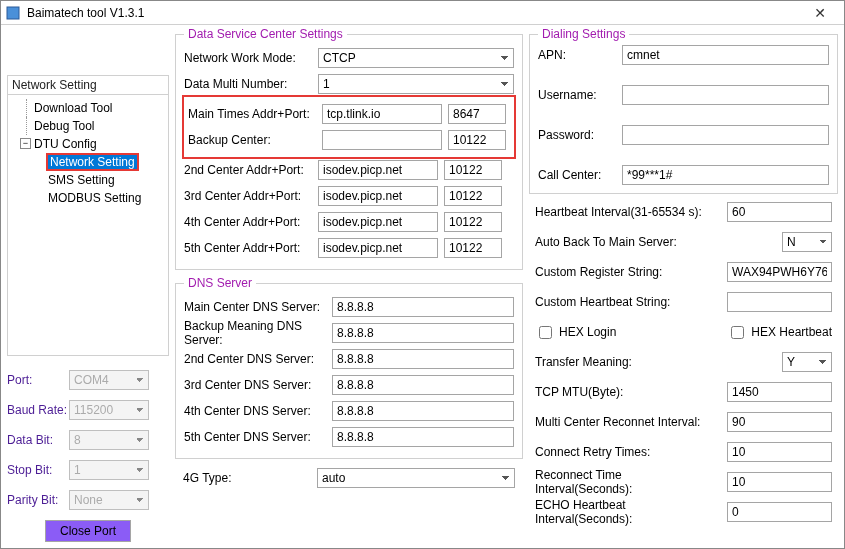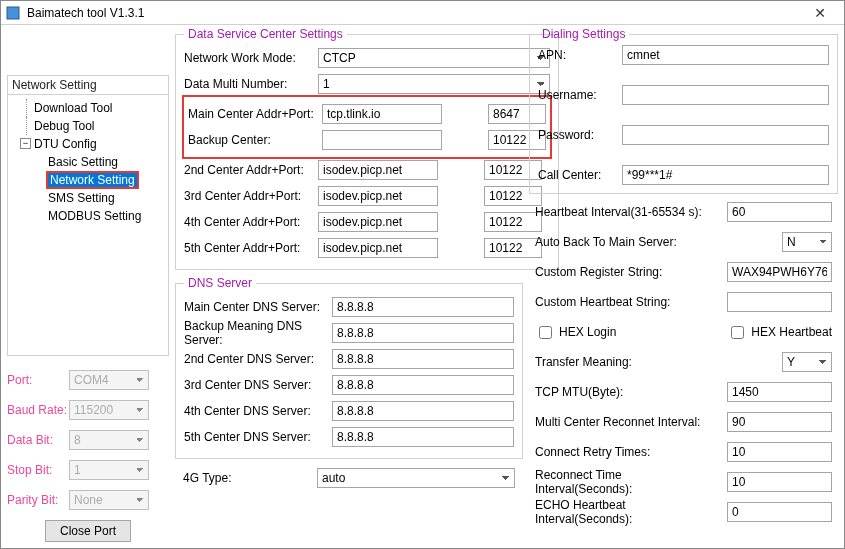--- a/index.html
+++ b/index.html
@@ -89,62 +89,62 @@
     padding: 0 2px;
     outline: 2px solid #e53935;
   }
   .port-area {
     margin-top: 14px;
     display: grid;
     grid-template-columns: 62px 80px;
     row-gap: 10px;
     align-items: center;
   }
-  .port-area label { color:#ec4899; }
+  .port-area label { color:#4c1d95; }
   .sel, .txt {
     border: 1px solid #a5a5a5;
     height: 20px;
     background: #fff;
     font: inherit;
     padding: 0 4px;
     width: 100%;
   }
   .sel {
     appearance: none;
     background-image: linear-gradient(45deg, transparent 50%, #555 50%),
                       linear-gradient(135deg, #555 50%, transparent 50%);
     background-position: right 8px center, right 4px center;
     background-size: 4px 4px, 4px 4px;
     background-repeat: no-repeat;
     padding-right: 16px;
   }
   .sel[disabled] { color:#888; background-color:#f0f0f0;}
   .btn {
     border: 1px solid #a5a5a5;
-    background: #e5e5e5;
+    background: #8b5cf6;
     height: 22px;
     padding: 0 14px;
     font: inherit;
   }
   .column-right {
     flex: 1;
     display: flex;
     gap: 6px;
   }
   .col-mid { width: 348px; display:flex; flex-direction:column; gap:6px;}
   .col-far { flex:1; display:flex; flex-direction:column; gap:6px;}
   .row {
     display:flex;
     align-items:center;
     height: 26px;
     gap: 6px;
   }
   .lbl { width: 128px; }
   .addr { width: 120px; }
-  .port { width: 58px; margin-left: 40px; }
+  .port { width: 58px; }
   .txt.port { width: 58px; }
   .red-hl {
     border: 2px solid #e53935;
     margin: -2px;
     padding: 4px;
   }
   .dns-lbl { width: 142px; }
   .dns-val { flex:1; }
   .dial-grid {
     display:grid;
@@ -178,21 +178,20 @@
     <div class="column-left">
       <div class="netset-box">
         <div class="subheader">Network Setting</div>
         <div class="tree">
           <div class="tree-node tree-indent1"><span class="dots"></span><span>Download Tool</span></div>
           <div class="tree-node tree-indent1"><span class="dots"></span><span>Debug Tool</span></div>
           <div class="tree-node tree-indent1">
             <span class="exp">−</span>
             <span>DTU Config</span>
           </div>
-          <div class="tree-node tree-indent2"><span>Basic Setting</span></div>
           <div class="tree-node tree-indent2"><span class="selected">Network Setting</span></div>
           <div class="tree-node tree-indent2"><span>SMS Setting</span></div>
           <div class="tree-node tree-indent2"><span>MODBUS Setting</span></div>
         </div>
       </div>
 
       <div class="port-area">
         <label>Port:</label>
         <select class="sel" disabled=""><option>COM4</option></select>
         <label>Baud Rate:</label>
@@ -217,21 +216,21 @@
               <span class="lbl">Network Work Mode:</span>
             <select class="sel" style="flex:1"><option>CTCP</option></select>
             </div>
           <div class="row">
               <span class="lbl">Data Multi Number:</span>
             <select class="sel" style="flex:1"><option>1</option></select>
             </div>
 
           <div class="red-hl">
             <div class="row">
-                <span class="lbl">Main Center Addr+Port:</span>
+                <span class="lbl">Main Times Addr+Port:</span>
               <input class="txt addr" value="tcp.tlink.io" style="">
               <input class="txt port" value="8647" style="">
               </div>
             <div class="row">
                 <span class="lbl">Backup Center:</span>
               <input class="txt addr" value="" style="">
               <input class="txt port" value="10122" style="">
               </div>
           </div>
 

